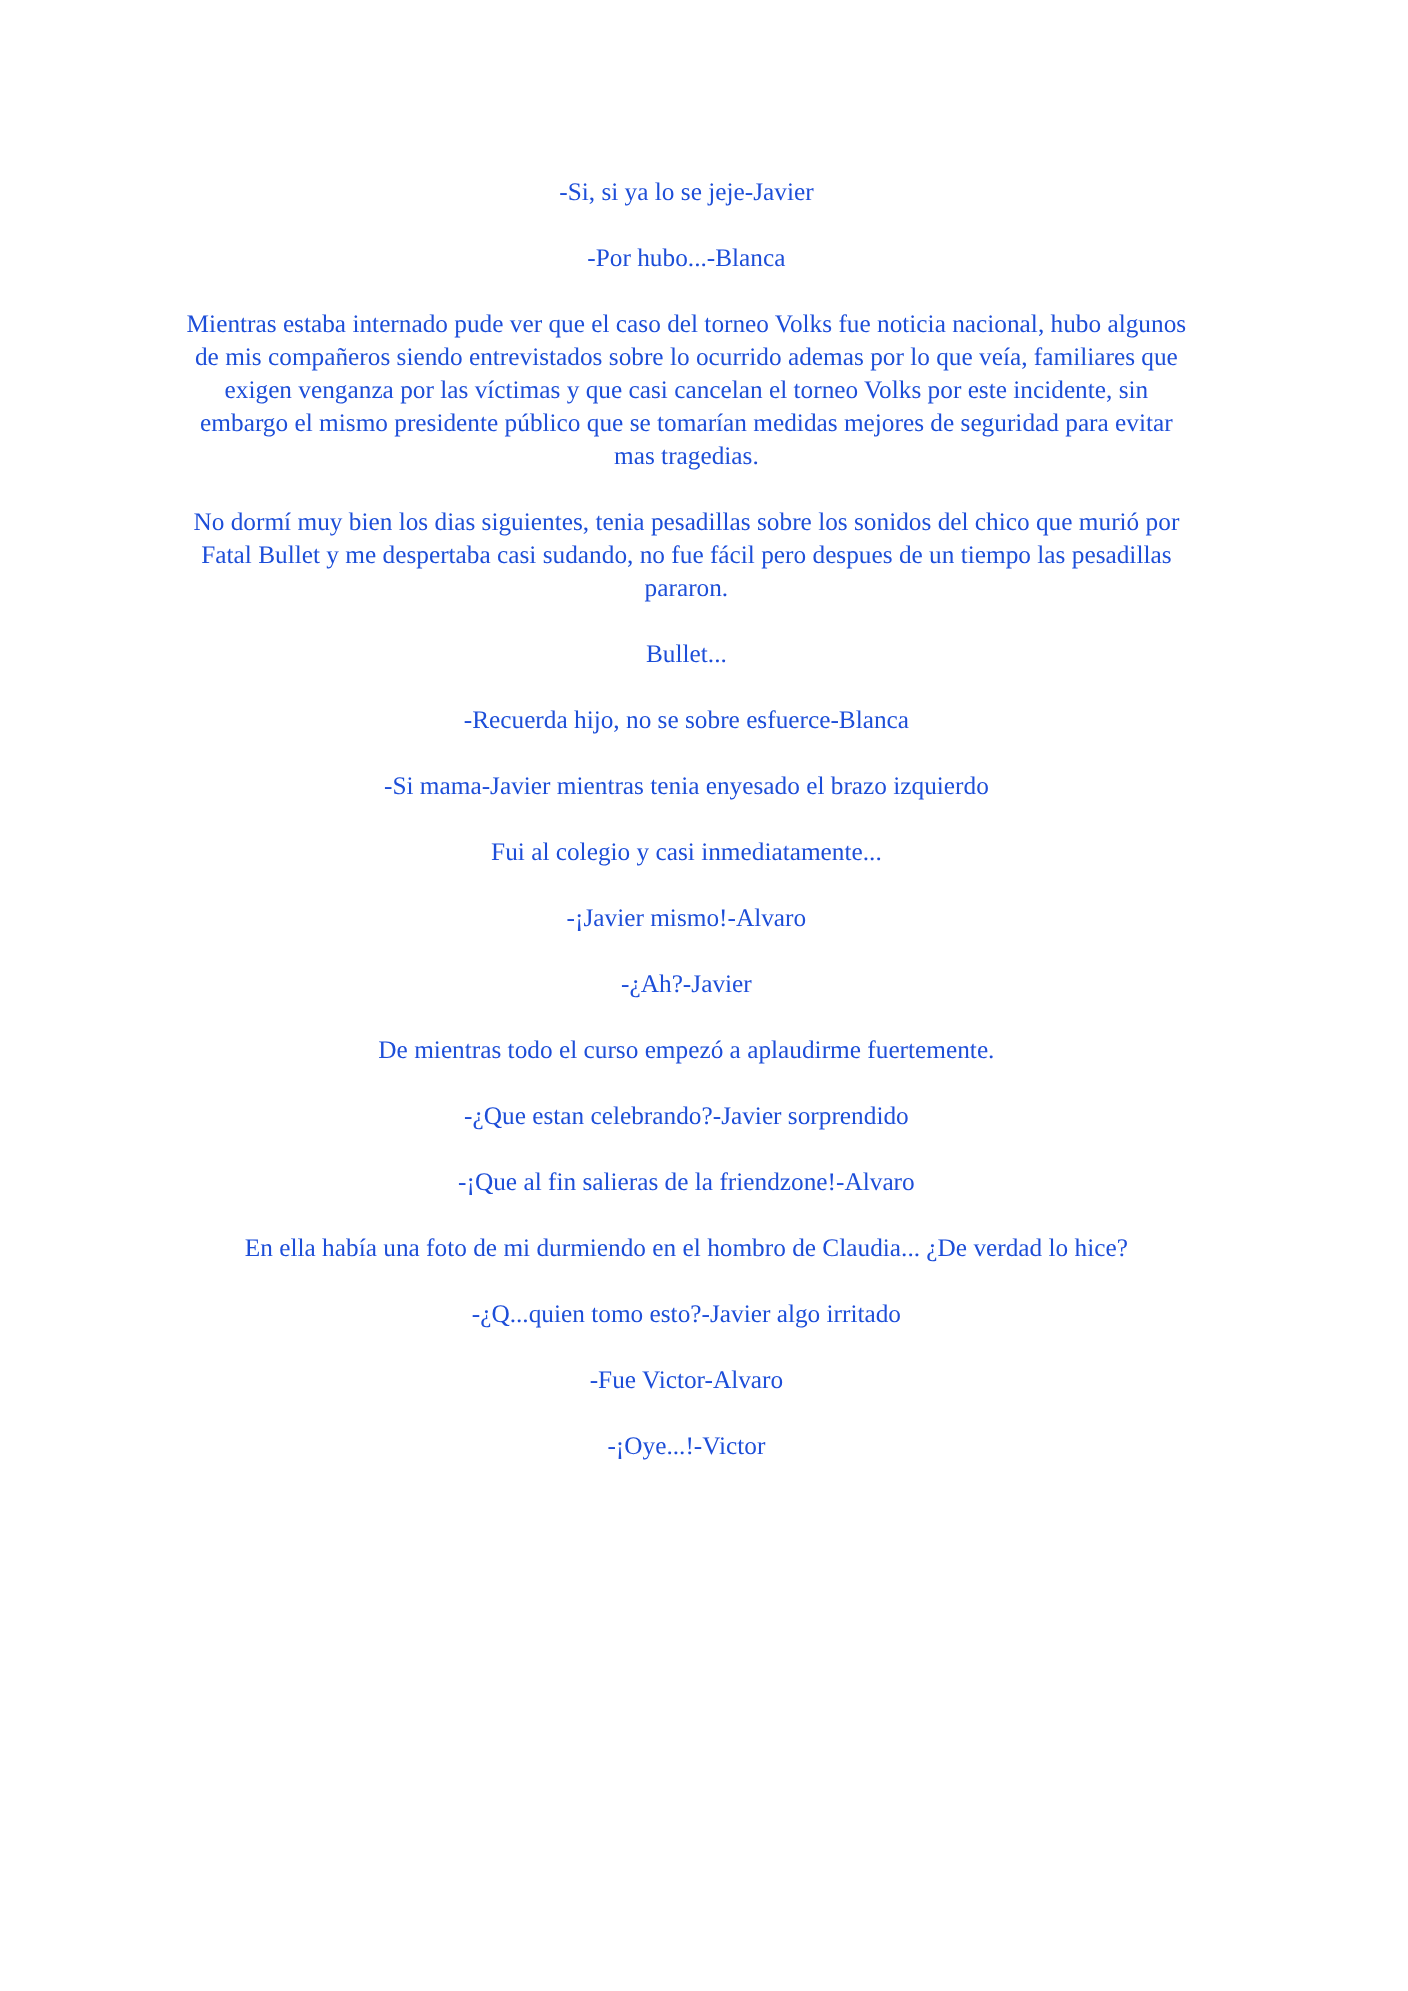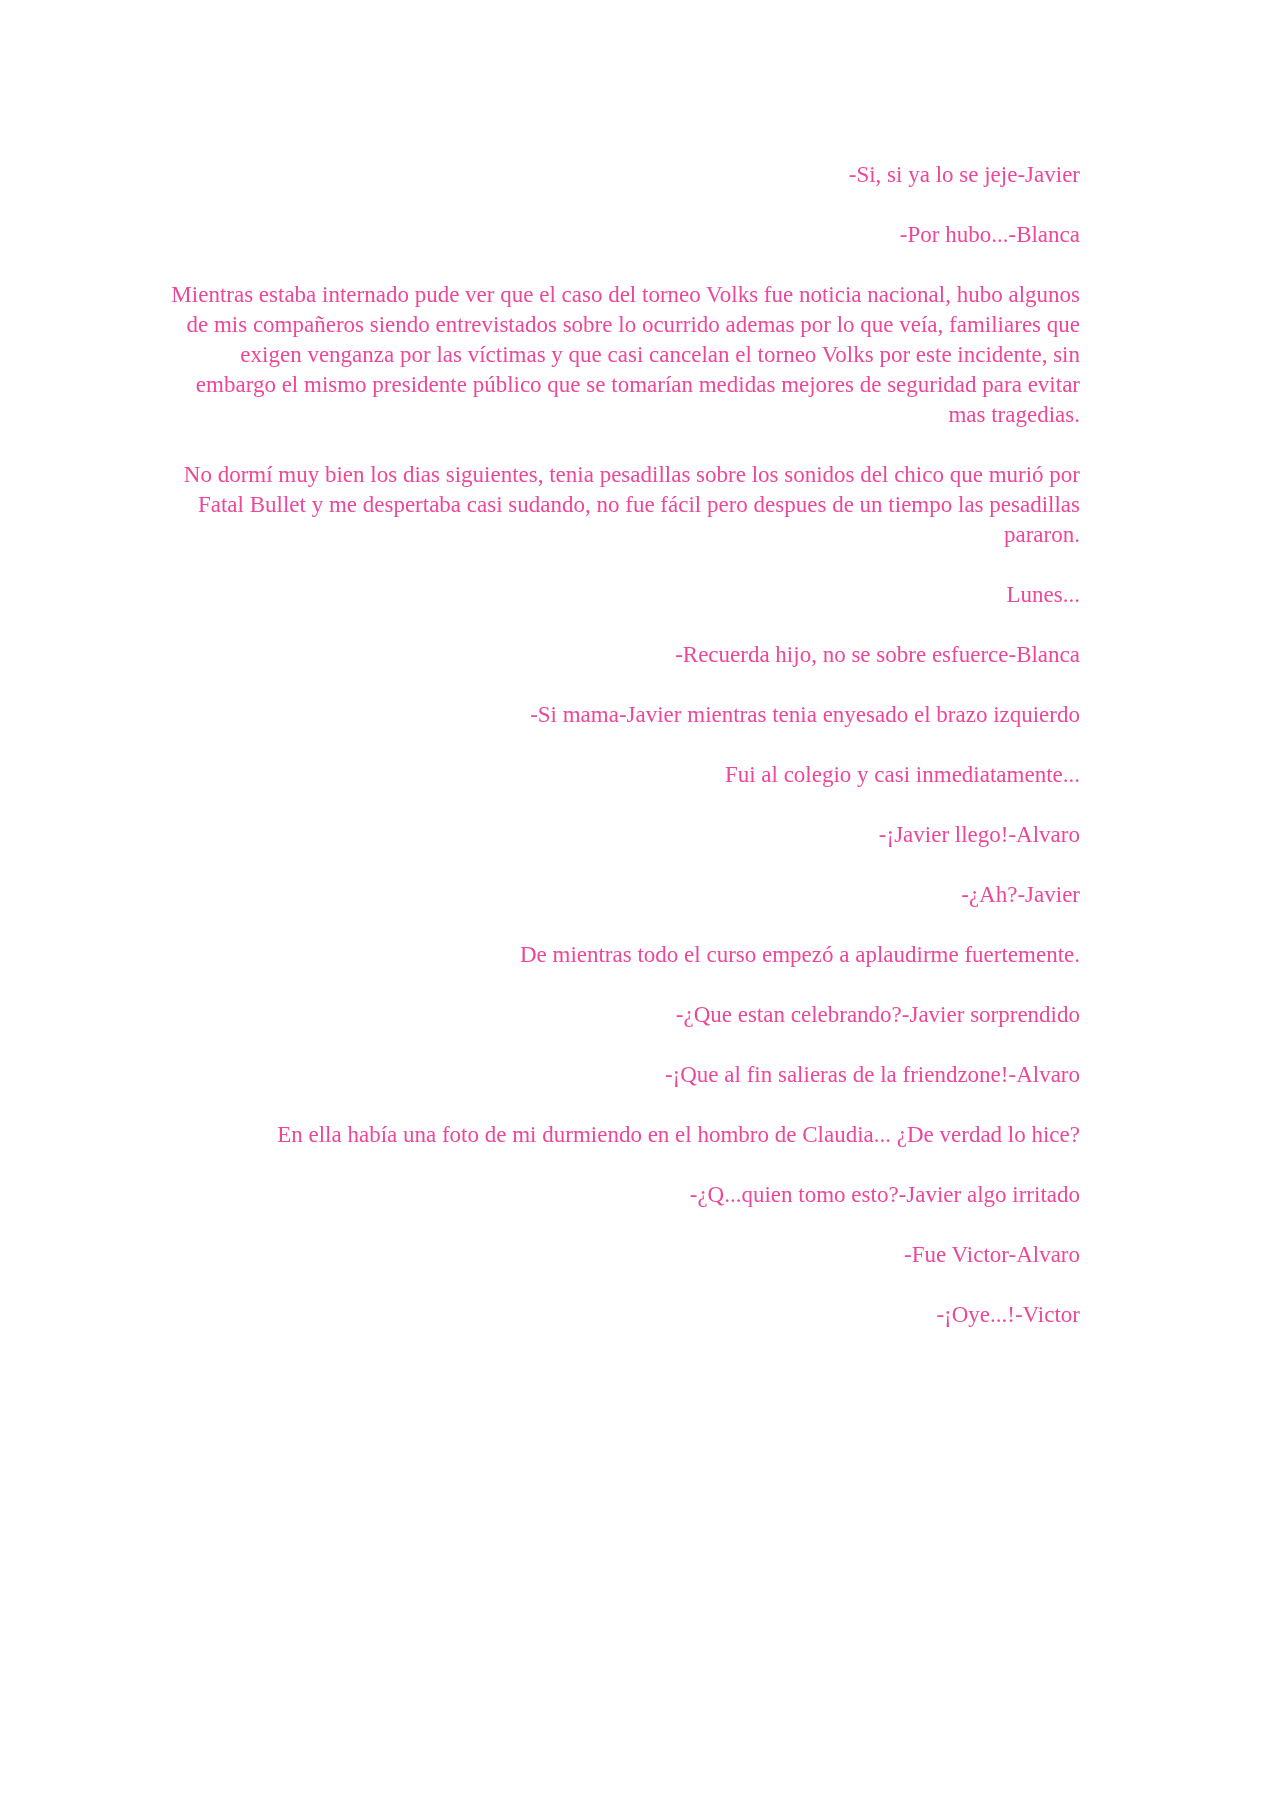--- a/index.html
+++ b/index.html
@@ -23,38 +23,38 @@
       width: 912px;
     }
     .content p {
       margin: 0 0 30px 0;
       padding: 0;
       font-size: 23px;
       line-height: 30px;
       font-weight: 400;
       letter-spacing: 0;
       word-spacing: 0;
-      color: #ec4899;
-      text-align: right;
+      color: #1d4ed8;
+      text-align: center;
     }
   </style>
 </head>
 <body>
 
 <div class="page">
   <div class="content">
     <p>-Si, si ya lo se jeje-Javier</p>
     <p>-Por hubo...-Blanca</p>
     <p>Mientras estaba internado pude ver que el caso del torneo Volks fue noticia nacional, hubo algunos de mis compañeros siendo entrevistados sobre lo ocurrido ademas por lo que veía, familiares que exigen venganza por las víctimas y que casi cancelan el torneo Volks por este incidente, sin embargo el mismo presidente público que se tomarían medidas mejores de seguridad para evitar mas tragedias.</p>
     <p>No dormí muy bien los dias siguientes, tenia pesadillas sobre los sonidos del chico que murió por Fatal Bullet y me despertaba casi sudando, no fue fácil pero despues de un tiempo las pesadillas pararon.</p>
-    <p>Lunes...</p>
+    <p>Bullet...</p>
     <p>-Recuerda hijo, no se sobre esfuerce-Blanca</p>
     <p>-Si mama-Javier mientras tenia enyesado el brazo izquierdo</p>
     <p>Fui al colegio y casi inmediatamente...</p>
-    <p>-¡Javier llego!-Alvaro</p>
+    <p>-¡Javier mismo!-Alvaro</p>
     <p>-¿Ah?-Javier</p>
     <p>De mientras todo el curso empezó a aplaudirme fuertemente.</p>
     <p>-¿Que estan celebrando?-Javier sorprendido</p>
     <p>-¡Que al fin salieras de la friendzone!-Alvaro</p>
     <p>En ella había una foto de mi durmiendo en el hombro de Claudia... ¿De verdad lo hice?</p>
     <p>-¿Q...quien tomo esto?-Javier algo irritado</p>
     <p>-Fue Victor-Alvaro</p>
     <p>-¡Oye...!-Victor</p>
   </div>
 </div>

